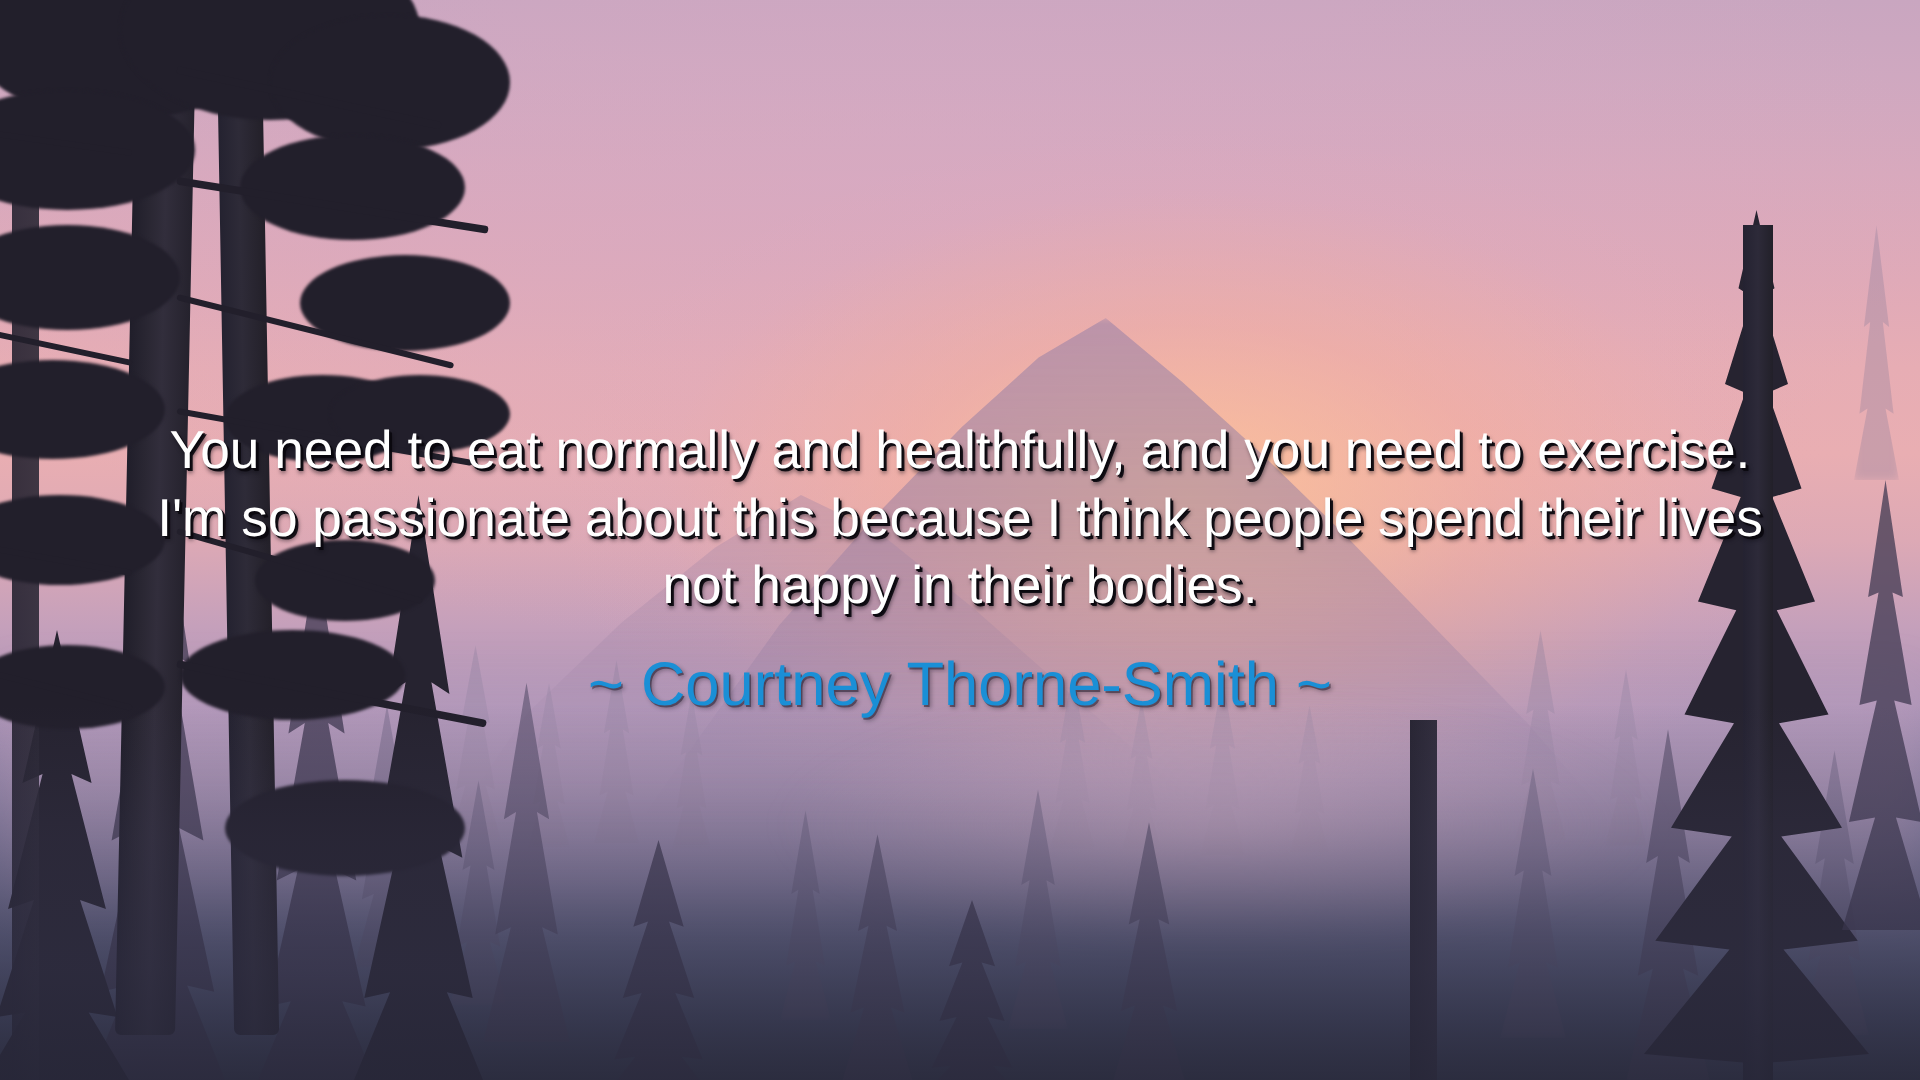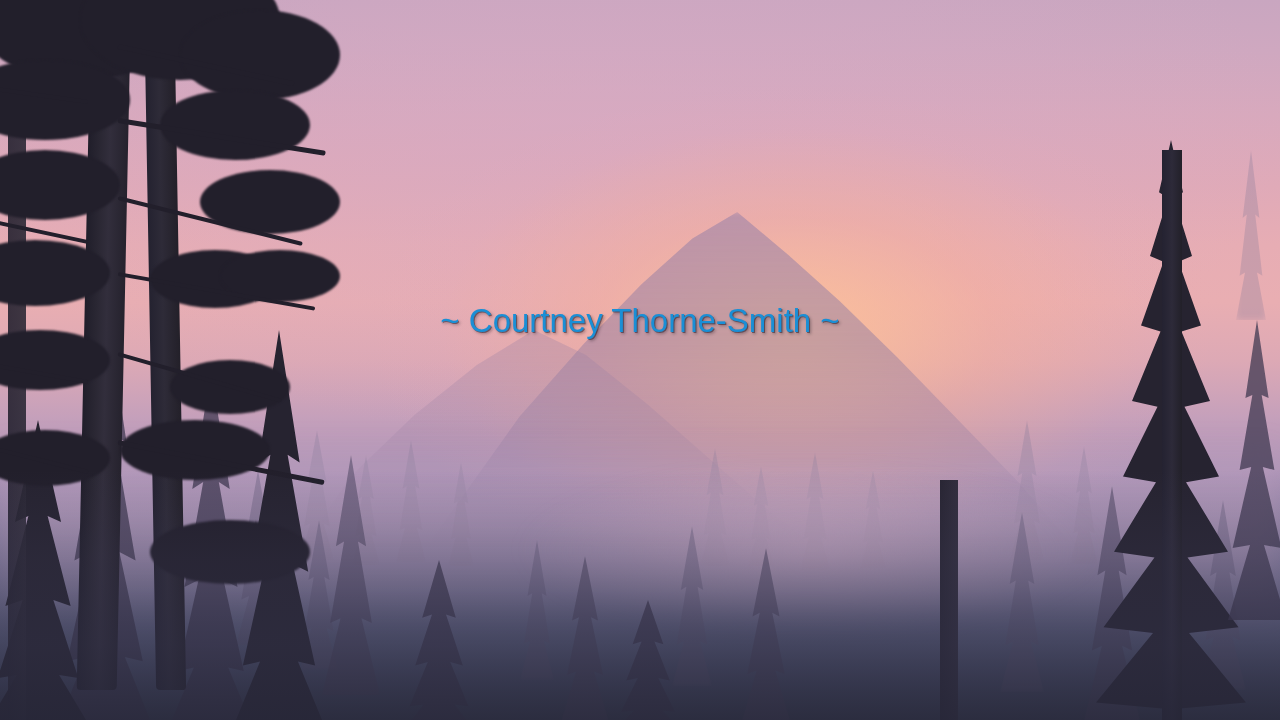--- a/index.html
+++ b/index.html
@@ -205,21 +205,21 @@
        2px 3px 3px rgba(10,8,14,0.55);
     white-space: pre-wrap;
   }
 
   .attribution {
     margin: 0;
     margin-top: 23px;
     text-align: left;
     color: #1a8fd6;
     font-family: "Liberation Sans", sans-serif;
-    font-size: 33px;
+    font-size: 41px;
     font-weight: 400;
     line-height: 40px;
     text-shadow:
        1px 1px 0px rgba(20,16,30,0.45),
        2px 2px 3px rgba(20,16,30,0.35);
   }
 </style>
 </head>
 <body>
 
@@ -313,16 +313,17 @@
     <div class="branch" style="left:118px; top:440px; width:210px; height:5px; transform:rotate(11deg);"></div>
     <div class="branch" style="left:88px;  top:100px; width:120px; height:4px; transform:rotate(188deg);"></div>
     <div class="branch" style="left:88px;  top:240px; width:110px; height:4px; transform:rotate(192deg);"></div>
     <div class="branch" style="left:88px;  top:380px; width:110px; height:4px; transform:rotate(190deg);"></div>
     <div class="branch" style="left:88px;  top:470px; width:130px; height:4px; transform:rotate(194deg);"></div>
   </div>
 
   <div class="ground-dark"></div>
 
   <div class="overlay">
+    <p class="quote">You need to eat normally and healthfully, and you need to exercise. I'm so passionate about this because I think people spend their lives not happy in their bodies.</p>
     <p class="attribution">~ Courtney Thorne-Smith ~</p>
   </div>
 
 </div>
 
 </body></html>

